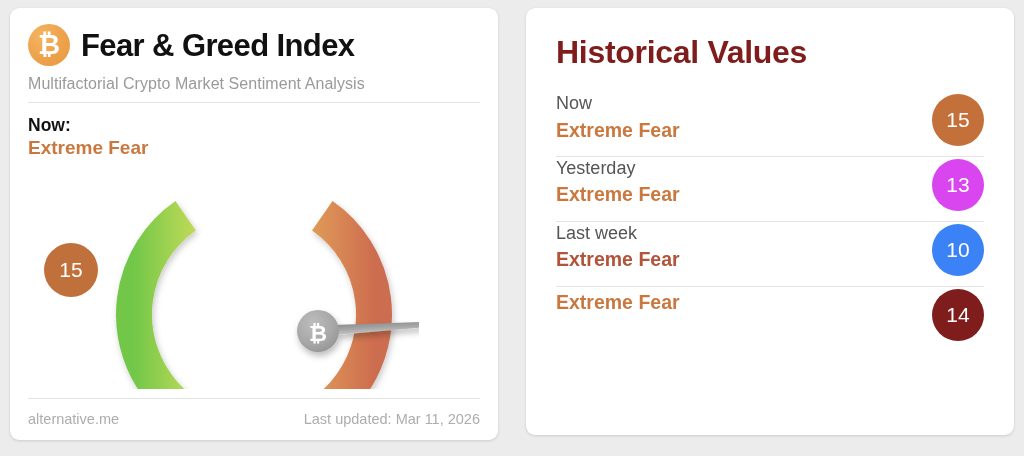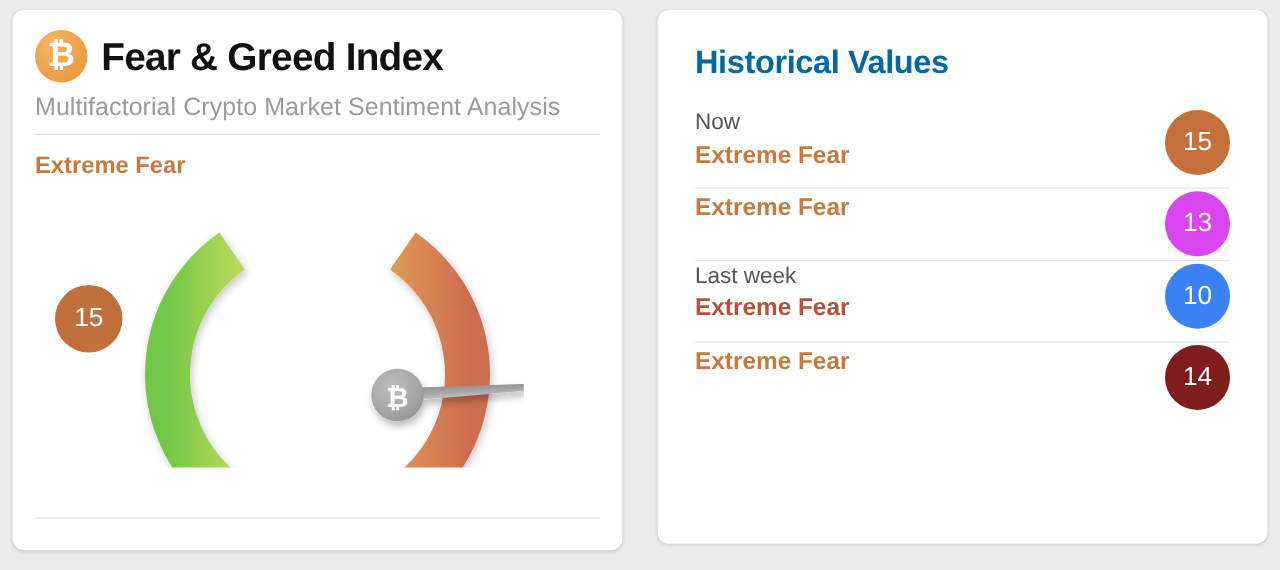--- a/index.html
+++ b/index.html
@@ -65,21 +65,21 @@
   .index-title {
     font-size: 31px;
     font-weight: bold;
     color: #111111;
     letter-spacing: -0.6px;
     line-height: 1;
     white-space: nowrap;
   }
   .index-subtitle {
     margin-top: 9px;
-    font-size: 20px;
+    font-size: 16px;
     color: #9a9a9a;
     letter-spacing: 0.05px;
   }
   .rule {
     height: 1px;
     background: #e3e3e3;
     margin-top: 9px;
   }
   .now-block {
     margin-top: 12px;
@@ -139,23 +139,23 @@
 
   
   .history-card {
     width: 488px;
     height: 427px;
     padding: 28px 30px 0 30px;
     display: flex;
     flex-direction: column;
   }
   .history-title {
-    font-size: 26px;
-    font-weight: bold;
-    color: #0369a1;
+    font-size: 32px;
+    font-weight: bold;
+    color: #7f1d1d;
     letter-spacing: -0.3px;
     line-height: 1;
   }
   .history-list {
     margin-top: 24px;
     display: flex;
     flex-direction: column;
   }
   .history-row {
     position: relative;
@@ -202,20 +202,21 @@
     <div class="brand-row">
       <div class="btc-logo">₿</div>
       <div class="index-title">Fear &amp; Greed Index</div>
     </div>
 
     <div class="index-subtitle">Multifactorial Crypto Market Sentiment Analysis</div>
 
     <div class="rule"></div>
 
     <div class="now-block">
+      <div class="now-label">Now:</div>
       <div class="now-value" style="color: rgb(201, 121, 63);">Extreme Fear</div>
     </div>
 
     <div class="gauge-wrap">
 
       <svg class="gauge-svg" width="330" height="230" viewBox="0 0 330 230">
         <defs>
           <linearGradient id="arcGrad" x1="0" y1="0" x2="1" y2="0">
             <stop offset="0%" stop-color="#cd6d4f"></stop>
             <stop offset="16%" stop-color="#d98954"></stop>
@@ -257,37 +258,42 @@
         </g>
       </svg>
 
       <div class="gauge-badge" style="background: rgb(192, 112, 58);">
         <span>15</span>
       </div>
     </div>
 
     <div class="gauge-footer">
       <div class="rule"></div>
+      <div class="footer-row">
+        <span>alternative.me</span>
+        <span>Last updated: Mar 11, 2026</span>
+      </div>
     </div>
   </section>
 
   <section class="card history-card">
     <div class="history-title">Historical Values</div>
 
     <div class="history-list">
 
       <div class="history-row">
         <div class="hist-when">Now</div>
         <div class="hist-class" style="color: rgb(201, 121, 63);">Extreme Fear</div>
         <div class="hist-badge" style="background: rgb(196, 112, 58);">
           <span>15</span>
         </div>
       </div>
 
       <div class="history-row">
+        <div class="hist-when">Yesterday</div>
         <div class="hist-class" style="color: rgb(201, 121, 63);">Extreme Fear</div>
         <div class="hist-badge" style="background: #d946ef;">
           <span>13</span>
         </div>
       </div>
 
       <div class="history-row">
         <div class="hist-when">Last week</div>
         <div class="hist-class" style="color: rgb(178, 83, 58);">Extreme Fear</div>
         <div class="hist-badge" style="background: #3b82f6;">

